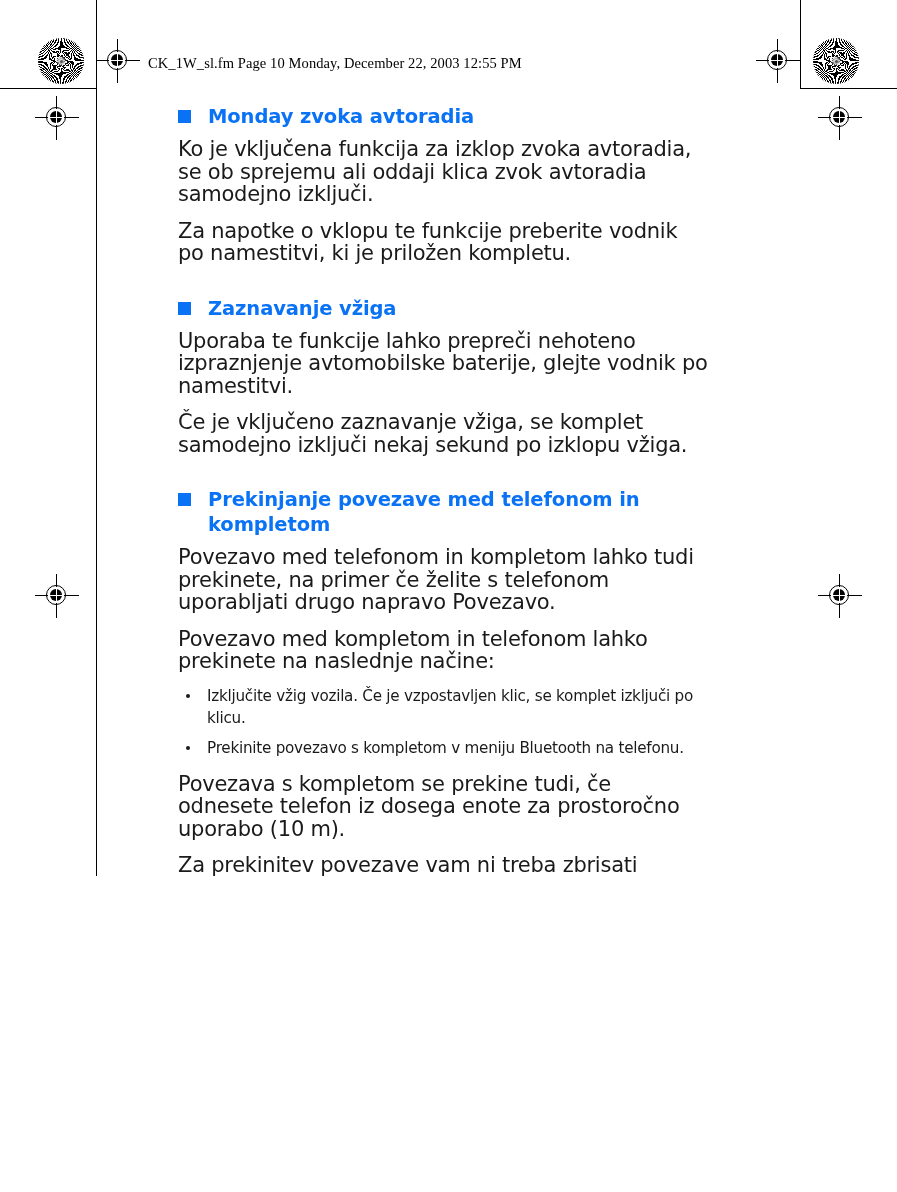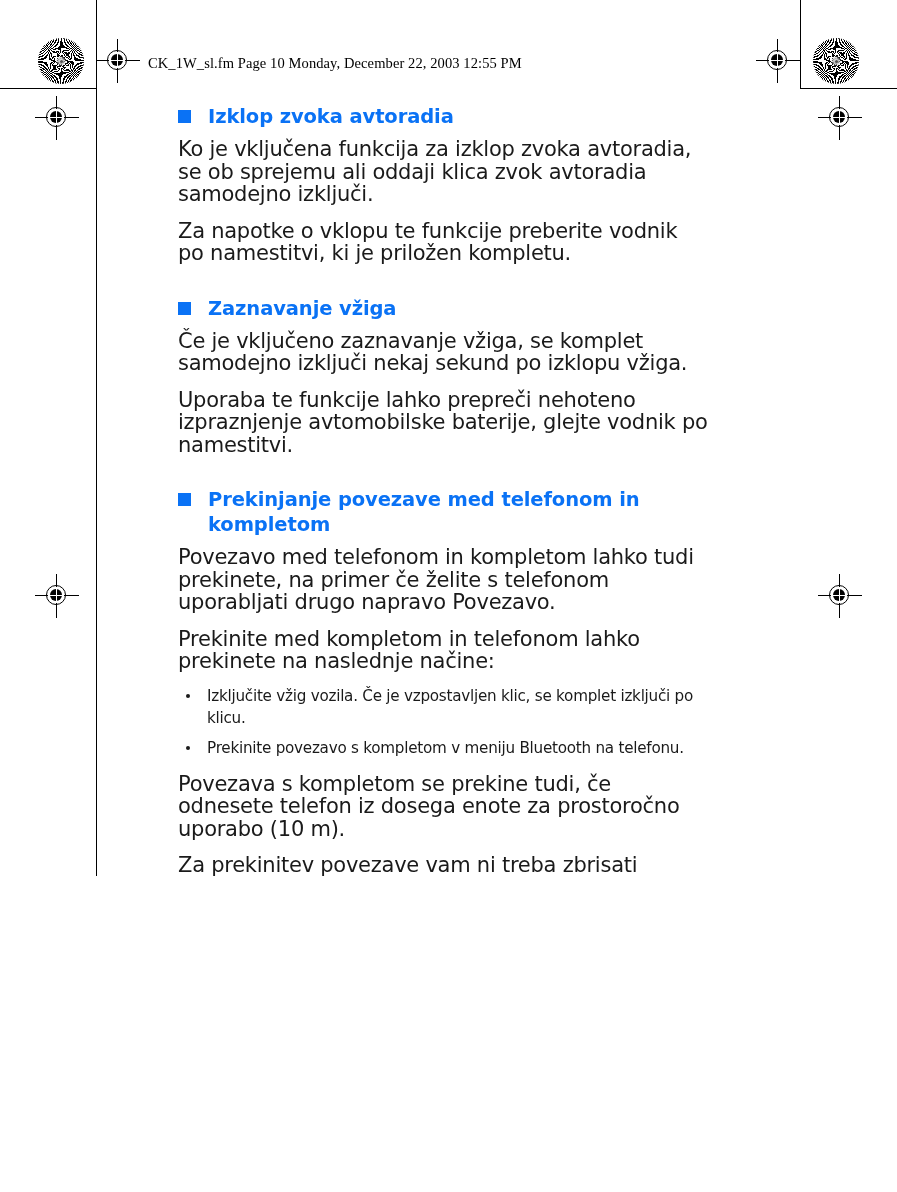--- a/index.html
+++ b/index.html
@@ -309,43 +309,43 @@
   </div>
 
   <div class="slug" style="left:148px; top:55px;">CK_1W_sl.fm  Page 10  Monday, December 22, 2003  12:55 PM</div>
 
   <div id="content">
 
 
     <div class="section">
       <h2 class="heading">
         <span class="bullet"></span>
-        <span class="ln">Izklop zvoka avtoradia</span>
+        <span class="ln">Monday zvoka avtoradia</span>
       </h2>
       <p class="body">Ko je vključena funkcija za izklop zvoka avtoradia, se ob sprejemu ali oddaji klica zvok avtoradia samodejno izključi.</p>
       <p class="body">Za napotke o vklopu te funkcije preberite vodnik po namestitvi, ki je priložen kompletu.</p>
     </div>
 
     <div class="section gap-before">
       <h2 class="heading">
         <span class="bullet"></span>
         <span class="ln">Zaznavanje vžiga</span>
       </h2>
+      <p class="body">Uporaba te funkcije lahko prepreči nehoteno izpraznjenje avtomobilske baterije, glejte vodnik po namestitvi.</p>
       <p class="body">Če je vključeno zaznavanje vžiga, se komplet samodejno izključi nekaj sekund po izklopu vžiga.</p>
-      <p class="body">Uporaba te funkcije lahko prepreči nehoteno izpraznjenje avtomobilske baterije, glejte vodnik po namestitvi.</p>
     </div>
 
     <div class="section gap-before">
       <h2 class="heading">
         <span class="bullet"></span>
         <span class="ln">Prekinjanje povezave med telefonom in</span>
         <span class="ln">kompletom</span>
       </h2>
       <p class="body">Povezavo med telefonom in kompletom lahko tudi prekinete, na primer če želite s telefonom uporabljati drugo napravo Povezavo.</p>
-      <p class="body tight">Prekinite med kompletom in telefonom lahko prekinete na naslednje načine:</p>
+      <p class="body tight">Povezavo med kompletom in telefonom lahko prekinete na naslednje načine:</p>
 
       <ul class="bullets">
         <li>
           <span class="dotm"></span>
           <span>Izključite vžig vozila. Če je vzpostavljen klic, se komplet izključi po klicu.</span>
         </li>
         <li>
           <span class="dotm"></span>
           <span>Prekinite povezavo s kompletom v meniju Bluetooth na telefonu.</span>
         </li>

